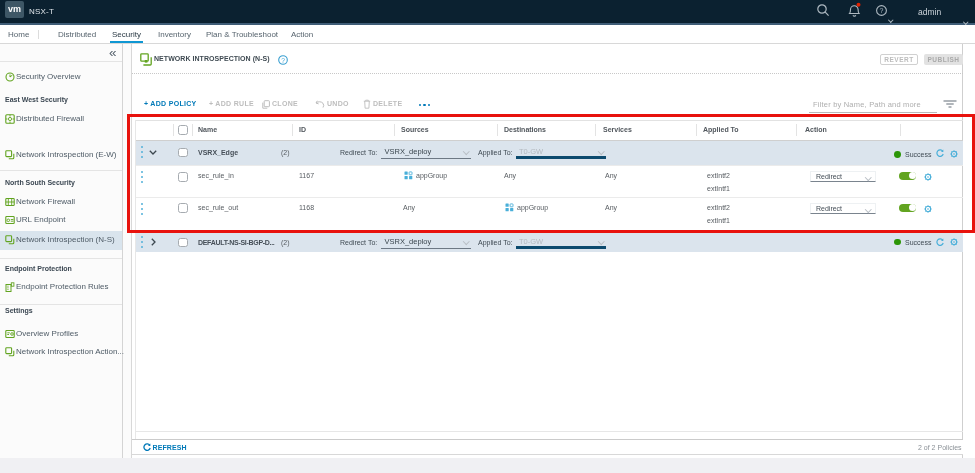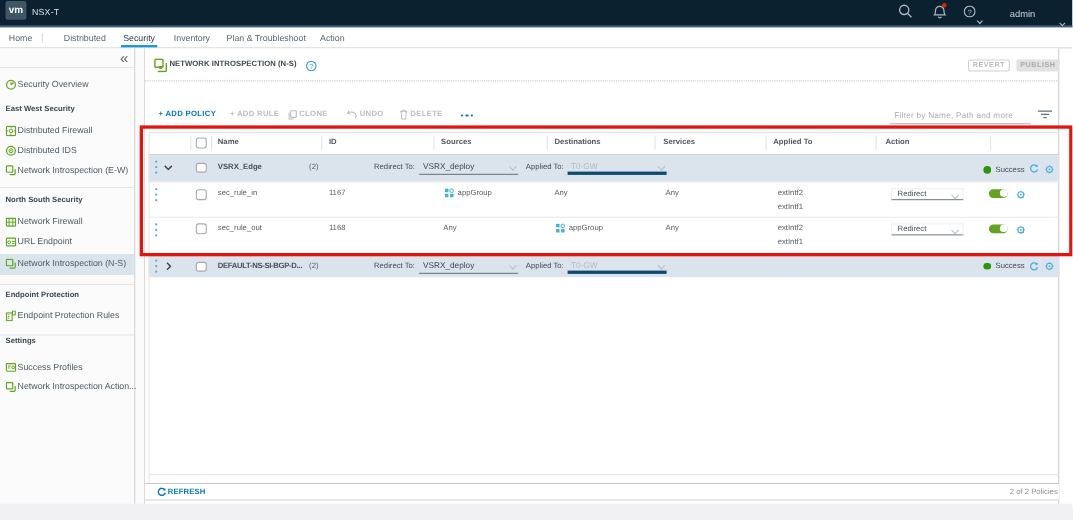--- a/index.html
+++ b/index.html
@@ -132,28 +132,20 @@
   </div>
   <div class="shead" style="top:96px">East West Security</div>
   <div class="snav" style="top:110px">
     <svg class="ic" viewBox="0 0 10 10">
         <rect x="0.8" y="0.8" width="8.4" height="8.4" rx="1" fill="none" stroke="#62a420" stroke-width="1.1"></rect>
         <circle cx="5" cy="5" r="1.6" fill="none" stroke="#62a420" stroke-width="0.9"></circle>
         <path d="M5 0.8v1.7M5 7.5v1.7M0.8 5h1.7M7.5 5h1.7" stroke="#62a420" stroke-width="0.9"></path>
       </svg>
     <div class="tx">Distributed Firewall</div>
   </div>
-  <div class="snav" style="top:127.5px">
-    <svg class="ic" viewBox="0 0 10 10">
-        <circle cx="5" cy="5" r="4" fill="none" stroke="#62a420" stroke-width="1.1"></circle>
-        <circle cx="5" cy="5" r="1.8" fill="none" stroke="#62a420" stroke-width="0.9"></circle>
-        <circle cx="5" cy="5" r="0.7" fill="#62a420"></circle>
-      </svg>
-    <div class="tx">Distributed IDS</div>
-  </div>
   <div class="snav" style="top:145.5px">
     <svg class="ic" viewBox="0 0 10 10">
         <rect x="0.8" y="0.8" width="5.8" height="5.8" rx="0.8" fill="none" stroke="#62a420" stroke-width="1.1"></rect>
         <path d="M8.8 3.8 v4 a1 1 0 0 1 -1 1 h-4" fill="none" stroke="#62a420" stroke-width="1.1"></path>
       </svg>
     <div class="tx">Network Introspection (E-W)</div>
   </div>
   <div class="sdiv" style="top:170px"></div>
   <div class="shead" style="top:179px">North South Security</div>
   <div class="snav" style="top:193px">
@@ -189,21 +181,21 @@
     <div class="tx">Endpoint Protection Rules</div>
   </div>
   <div class="sdiv" style="top:303.5px"></div>
   <div class="shead" style="top:307px">Settings</div>
   <div class="snav" style="top:325px">
     <svg class="ic" viewBox="0 0 10 10">
         <rect x="0.8" y="1.5" width="8.4" height="7" rx="0.8" fill="none" stroke="#62a420" stroke-width="1.1"></rect>
         <path d="M2.3 3.8h2.5M2.3 5.5h1.7" stroke="#62a420" stroke-width="0.9"></path>
         <circle cx="7" cy="5" r="1.3" fill="none" stroke="#62a420" stroke-width="0.9"></circle>
       </svg>
-    <div class="tx">Success Profiles</div>
+    <div class="tx">Overview Profiles</div>
   </div>
   <div class="snav" style="top:343px">
     <svg class="ic" viewBox="0 0 10 10">
         <rect x="0.8" y="0.8" width="5.8" height="5.8" rx="0.8" fill="none" stroke="#62a420" stroke-width="1.1"></rect>
         <path d="M8.8 3.8 v4 a1 1 0 0 1 -1 1 h-4" fill="none" stroke="#62a420" stroke-width="1.1"></path>
       </svg>
     <div class="tx">Network Introspection Action...</div>
   </div>
 
   <div id="main"></div>

